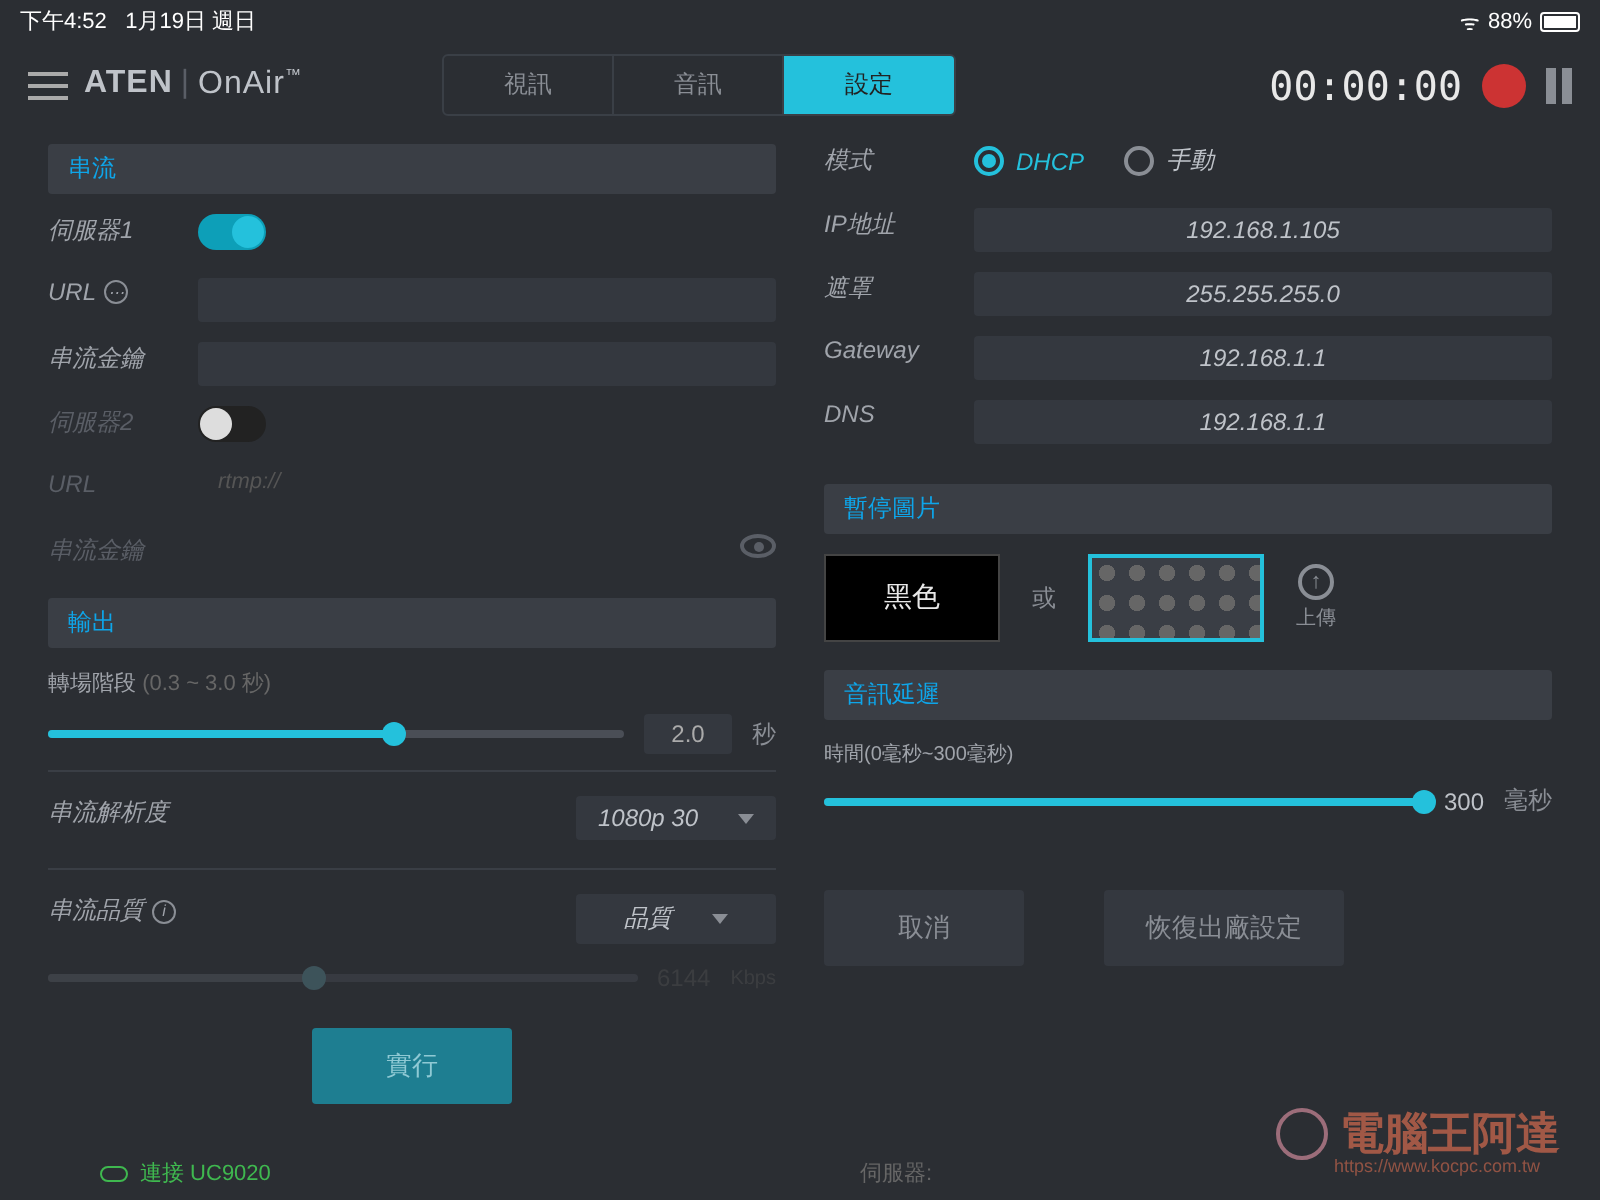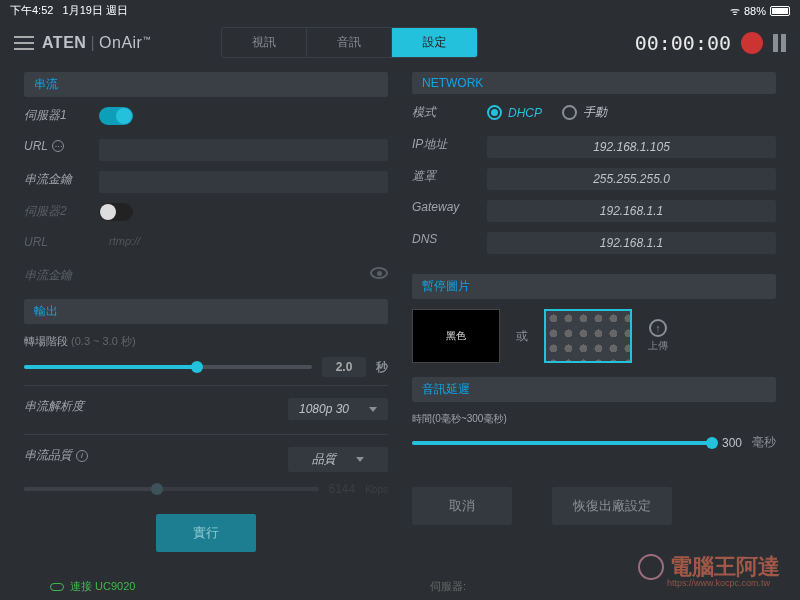--- a/index.html
+++ b/index.html
@@ -60,21 +60,21 @@
 .slider-val { width: 44px; text-align: center; padding: 3px 0; background: #34383f; color: #aaa; border-radius: 2px; }
 .slider-unit { color: #8a8e95; }
 
 .dropdown { background: #34383f; color: #bfc3c9; padding: 4px 10px; min-width: 100px; display: flex; align-items: center; justify-content: center; gap: 20px; cursor: pointer; border-radius: 2px; }
 .chev { width: 0; height: 0; border-left: 4px solid transparent; border-right: 4px solid transparent; border-top: 5px solid #8a8e95; }
 
 .eye-icon { width: 18px; height: 12px; border: 2px solid #5a5e66; border-radius: 60%; position: relative; margin-left: auto; }
 .eye-icon::after { content: ""; position: absolute; width: 5px; height: 5px; background: #5a5e66; border-radius: 50%; top: 1.5px; left: 4.5px; }
 
 .pause-pics { display: flex; align-items: center; gap: 16px; margin-bottom: 14px; }
-.pic-box { width: 88px; height: 54px; border: 1px solid #444; display: flex; align-items: center; justify-content: center; color: #e8e8e8; font-size: 10px; cursor: pointer; }
+.pic-box { width: 88px; height: 44px; border: 1px solid #444; display: flex; align-items: center; justify-content: center; color: #e8e8e8; font-size: 14px; cursor: pointer; }
 .pic-box.black { background: #000; }
 .pic-box.pattern { border: 2px solid #24c1dc; background: #3a3e45; background-image: radial-gradient(circle, #666 4px, transparent 4px); background-size: 15px 15px; }
 .upload { display: flex; flex-direction: column; align-items: center; color: #8a8e95; cursor: pointer; gap: 2px; }
 .upload-circle { width: 18px; height: 18px; border: 2px solid #8a8e95; border-radius: 50%; display: flex; align-items: center; justify-content: center; font-size: 11px; }
 
 .btnbar { display: flex; gap: 40px; margin-top: 14px; justify-content: flex-start; }
 .btn { padding: 10px 0; width: 100px; text-align: center; font-size: 13px; border-radius: 2px; cursor: pointer; }
 .btn.primary { background: #1e7e91; color: #8fc9d4; }
 .btn.ghost { background: #34383f; color: #8a8e95; }
 
@@ -176,21 +176,21 @@
           <div class="eye-icon"></div>
         </div>
     </div>
 
     <div class="sect-head">輸出</div>
 
     <div style="font-size:11px;margin-bottom:8px;">
       <span style="color:#a0a4ab;">轉場階段</span>
       <span style="color:#666;">(0.3 ~ 3.0 秒)</span>
     </div>
-    <div class="slider-wrap" style="margin-bottom:0;font-weight:bold;">
+    <div class="slider-wrap" style="margin-bottom:0;">
       <div class="slider" style="flex:1;">
         <div class="slider-fill" style="width:60%;"></div>
           <div class="slider-thumb" style="left:60%;"></div>
       </div>
       <div class="slider-val">2.0</div>
       <div class="slider-unit">秒</div>
     </div>
     <hr class="div">
 
     <div class="row" style="margin-bottom:14px;">
@@ -220,21 +220,20 @@
       <div style="color:#555;">6144</div>
       <div style="color:#555;font-size:10px;">Kbps</div>
     </div>
 
     <div class="btnbar" style="justify-content:center;margin-top:18px;">
       <div class="btn primary">實行</div>
     </div>
   </div>
 
   <div class="col">
-    <div class="sect-head">NETWORK</div>
 
     <div class="row">
       <div class="row-label">模式</div>
       <div class="radio-group row-content">
         <div class="radio sel">
           <div class="radio-ring">
               <div class="radio-dot"></div>
             </div>
             <span class="radio-label">DHCP</span>
         </div>

